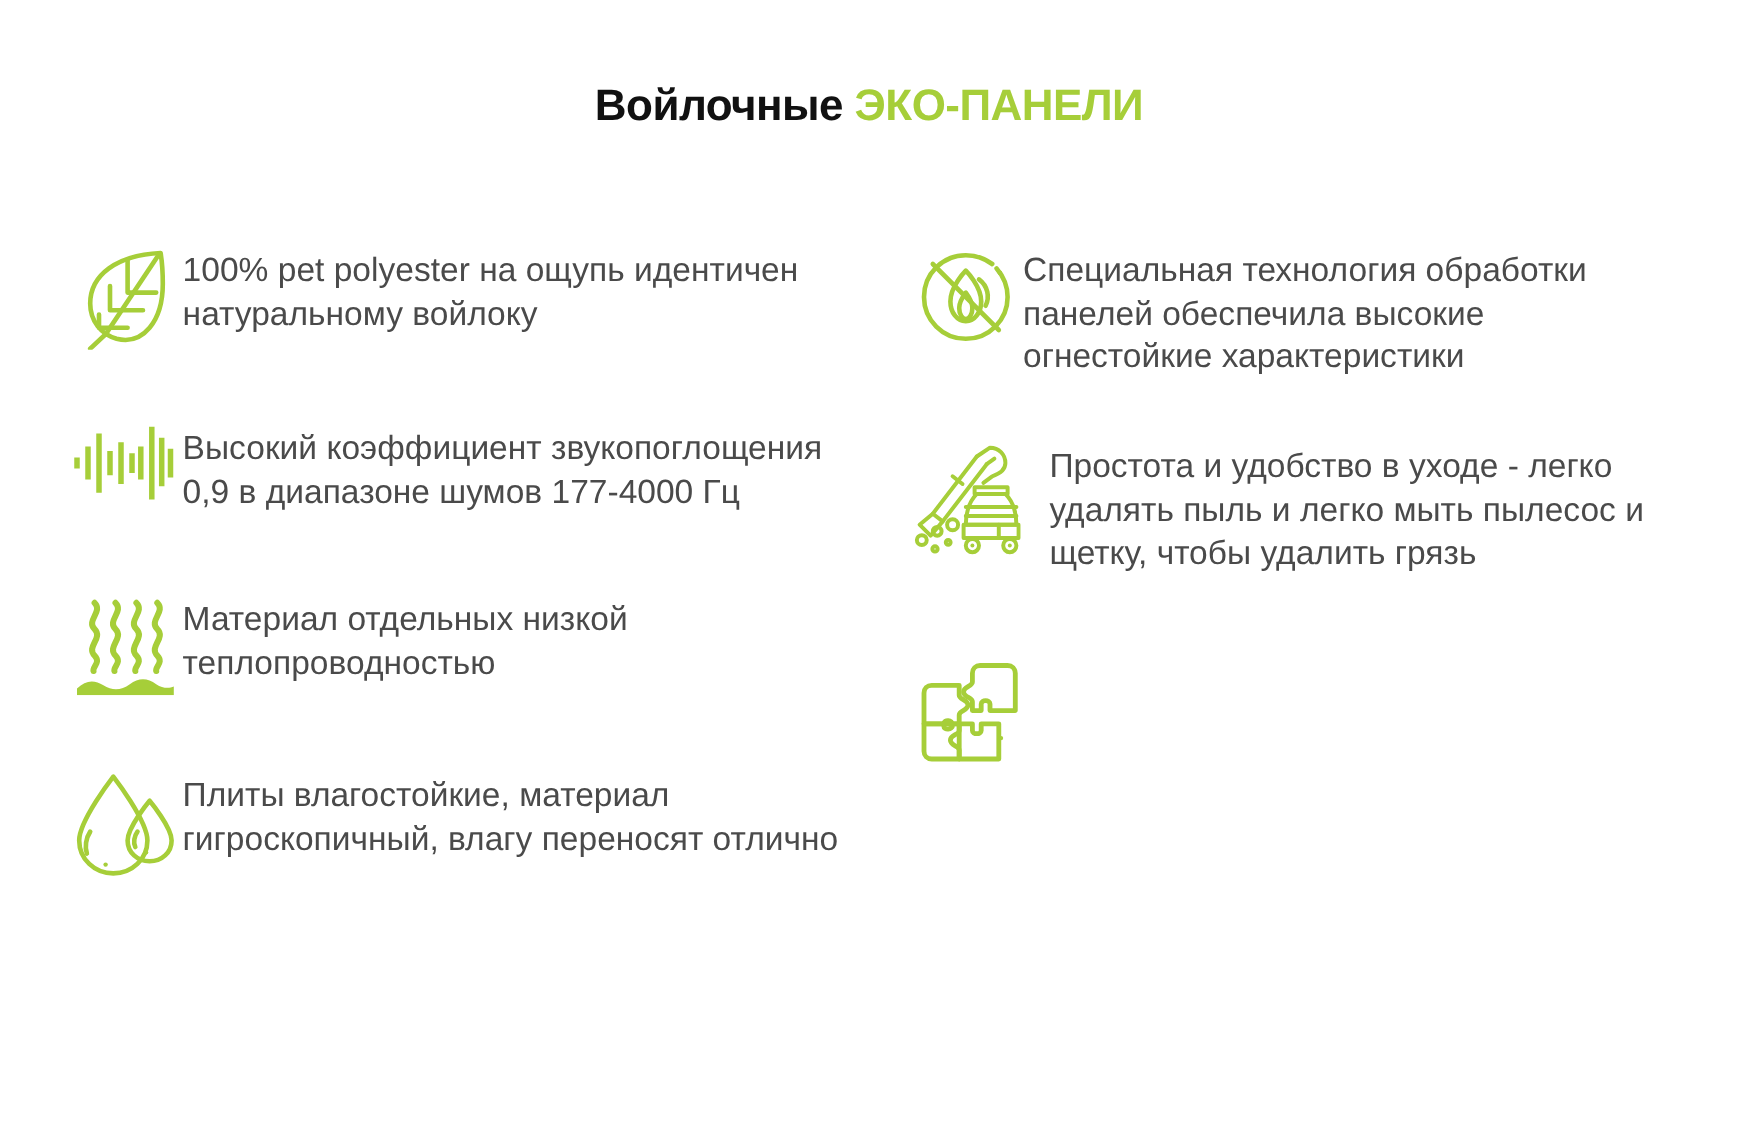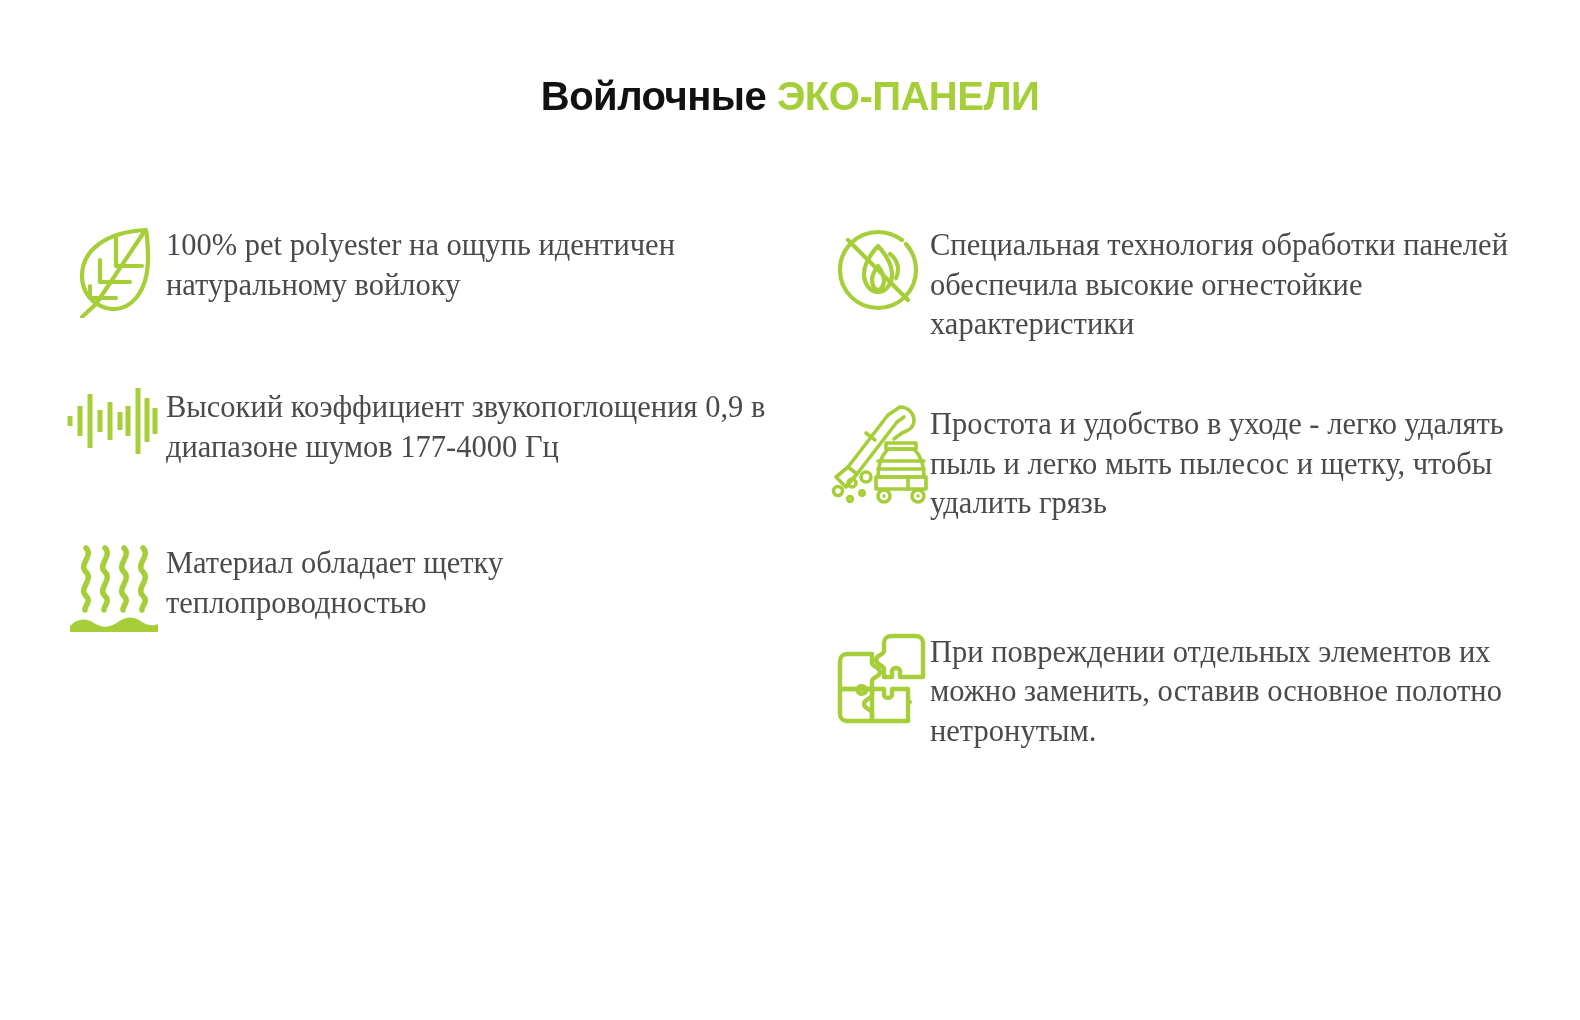--- a/index.html
+++ b/index.html
@@ -38,21 +38,20 @@
     position: absolute;
     top: 220px;
     left: 0;
     width: 1580px;
     display: flex;
     flex-direction: row;
   }
   .col {
     width: 790px;
     box-sizing: border-box;
-    font-family: Liberation Serif, serif;
   }
   .col-left  { padding-left: 62px; }
   .col-right { padding-left: 826px; margin-left: -790px; width: 1580px; }
 
   .feature {
     display: flex;
     align-items: flex-start;
     margin-bottom: 54px;
   }
   .feature-icon {
@@ -72,21 +71,21 @@
     color: #4a4a4a;
     padding-top: 6px;
     max-width: 600px;
   }
 
   
   .col-left  .feature:nth-child(1) { margin-bottom: 58px; }
   .col-left  .feature:nth-child(2) { margin-bottom: 52px; }
   .col-left  .feature:nth-child(3) { margin-bottom: 56px; }
   .col-right .feature:nth-child(1) { }
-  .col-right .feature:nth-child(2) { margin-bottom: 103px; }
+  .col-right .feature:nth-child(2) { margin-bottom: 72px; gap: 24px; }
 
   .col-right .feature-text { max-width: 595px; }
 </style>
 </head>
 <body>
 
 <div class="title-wrap">
   <h1 class="title">
     <span class="black">Войлочные</span><span>&nbsp;</span><span class="green">ЭКО-ПАНЕЛИ</span>
   </h1>
@@ -133,23 +132,36 @@
         <svg width="92" height="92" viewBox="0 0 92 92" fill="none">
           <g stroke="#a6ce39" stroke-width="5.5" stroke-linecap="round" fill="none">
             <path d="M18 8 C26 16 10 24 18 32 C26 40 10 48 18 56 C24 62 16 66 17 70"></path>
             <path d="M37 8 C45 16 29 24 37 32 C45 40 29 48 37 56 C43 62 35 66 36 70"></path>
             <path d="M56 8 C64 16 48 24 56 32 C64 40 48 48 56 56 C62 62 54 66 55 70"></path>
             <path d="M75 8 C83 16 67 24 75 32 C83 40 67 48 75 56 C81 62 73 66 74 70"></path>
           </g>
           <path d="M2 86 C10 78 18 78 26 83 C34 88 42 88 50 82 C58 76 66 76 74 82 C80 86 86 86 90 84 L90 92 L2 92 Z" fill="#a6ce39"></path>
         </svg>
       </div>
-      <div class="feature-text">Материал обладает щетку теплопроводностью</div>
-    </div>
-
+      <div class="feature-text">Материал отдельных низкой теплопроводностью</div>
+    </div>
+
+    <div class="feature">
+      <div class="feature-icon">
+        <svg width="96" height="100" viewBox="0 0 96 100" fill="none" stroke="#a6ce39" stroke-width="4.2" stroke-linecap="round" stroke-linejoin="round">
+          <path d="M37 6 C37 6 6 46 6 64 C6 81 20 94 37 94 C54 94 68 81 68 64 C68 46 37 6 37 6 Z"></path>
+          <path d="M16 56 C12 62 11 70 13 76"></path>
+          <circle cx="30" cy="86" r="2" fill="#a6ce39" stroke="none"></circle>
+          <path d="M70 28 C70 28 50 52 50 64 C50 75 59 83 70 83 C81 83 90 75 90 64 C90 52 70 28 70 28 Z"></path>
+          <path d="M59 56 C56 60 55 66 57 70"></path>
+          <circle cx="67" cy="75" r="1.8" fill="#a6ce39" stroke="none"></circle>
+        </svg>
+      </div>
+      <div class="feature-text">Плиты влагостойкие, материал гигроскопичный, влагу переносят отлично</div>
+    </div>
 
   </div>
 
   <div class="col col-right">
 
     <div class="feature">
       <div class="feature-icon">
         <svg width="96" height="96" viewBox="0 0 96 96" fill="none" stroke="#a6ce39" stroke-width="4.2" stroke-linecap="round" stroke-linejoin="round">
           <path d="M76 22 C83 30 86 39 86 48 C86 69 69 86 48 86 C27 86 10 69 10 48 C10 27 27 10 48 10 C57 10 65 13 72 18"></path>
           <circle cx="79" cy="26" r="2.2" fill="#a6ce39" stroke="none"></circle>
@@ -203,17 +215,16 @@
           <path d="M10 32 C10 28 13 25 17 25 L42 25 L42 34 C42 38 50 38 50 43 C50 48 42 48 42 52 L42 60 L10 60 Z"></path>
 
           <path d="M54 14 C54 10 57 7 61 7 L86 7 C90 7 93 10 93 14 L93 48 L70 48 L70 42 C70 38 62 38 62 42 L62 48 L54 48 L54 40 C54 36 46 36 46 31 C46 26 54 26 54 22 Z"></path>
 
           <path d="M10 60 L28 60 C28 56 36 56 36 61 C36 66 28 66 28 62 L28 60 L42 60 L42 92 L17 92 C13 92 10 89 10 85 Z"></path>
 
           <path d="M42 60 L54 60 L54 66 C54 70 62 70 62 66 L62 60 L78 60 L78 92 L42 92 L42 84 C42 80 34 80 34 75 C34 70 42 70 42 66 Z"></path>
           <circle cx="80" cy="73" r="2" fill="#a6ce39" stroke="none"></circle>
         </svg>
       </div>
-      <div class="feature-text">При повреждении отдельных элементов их можно заменить, оставив основное полотно нетронутым.</div>
     </div>
 
   </div>
 </div>
 
 </body></html>

